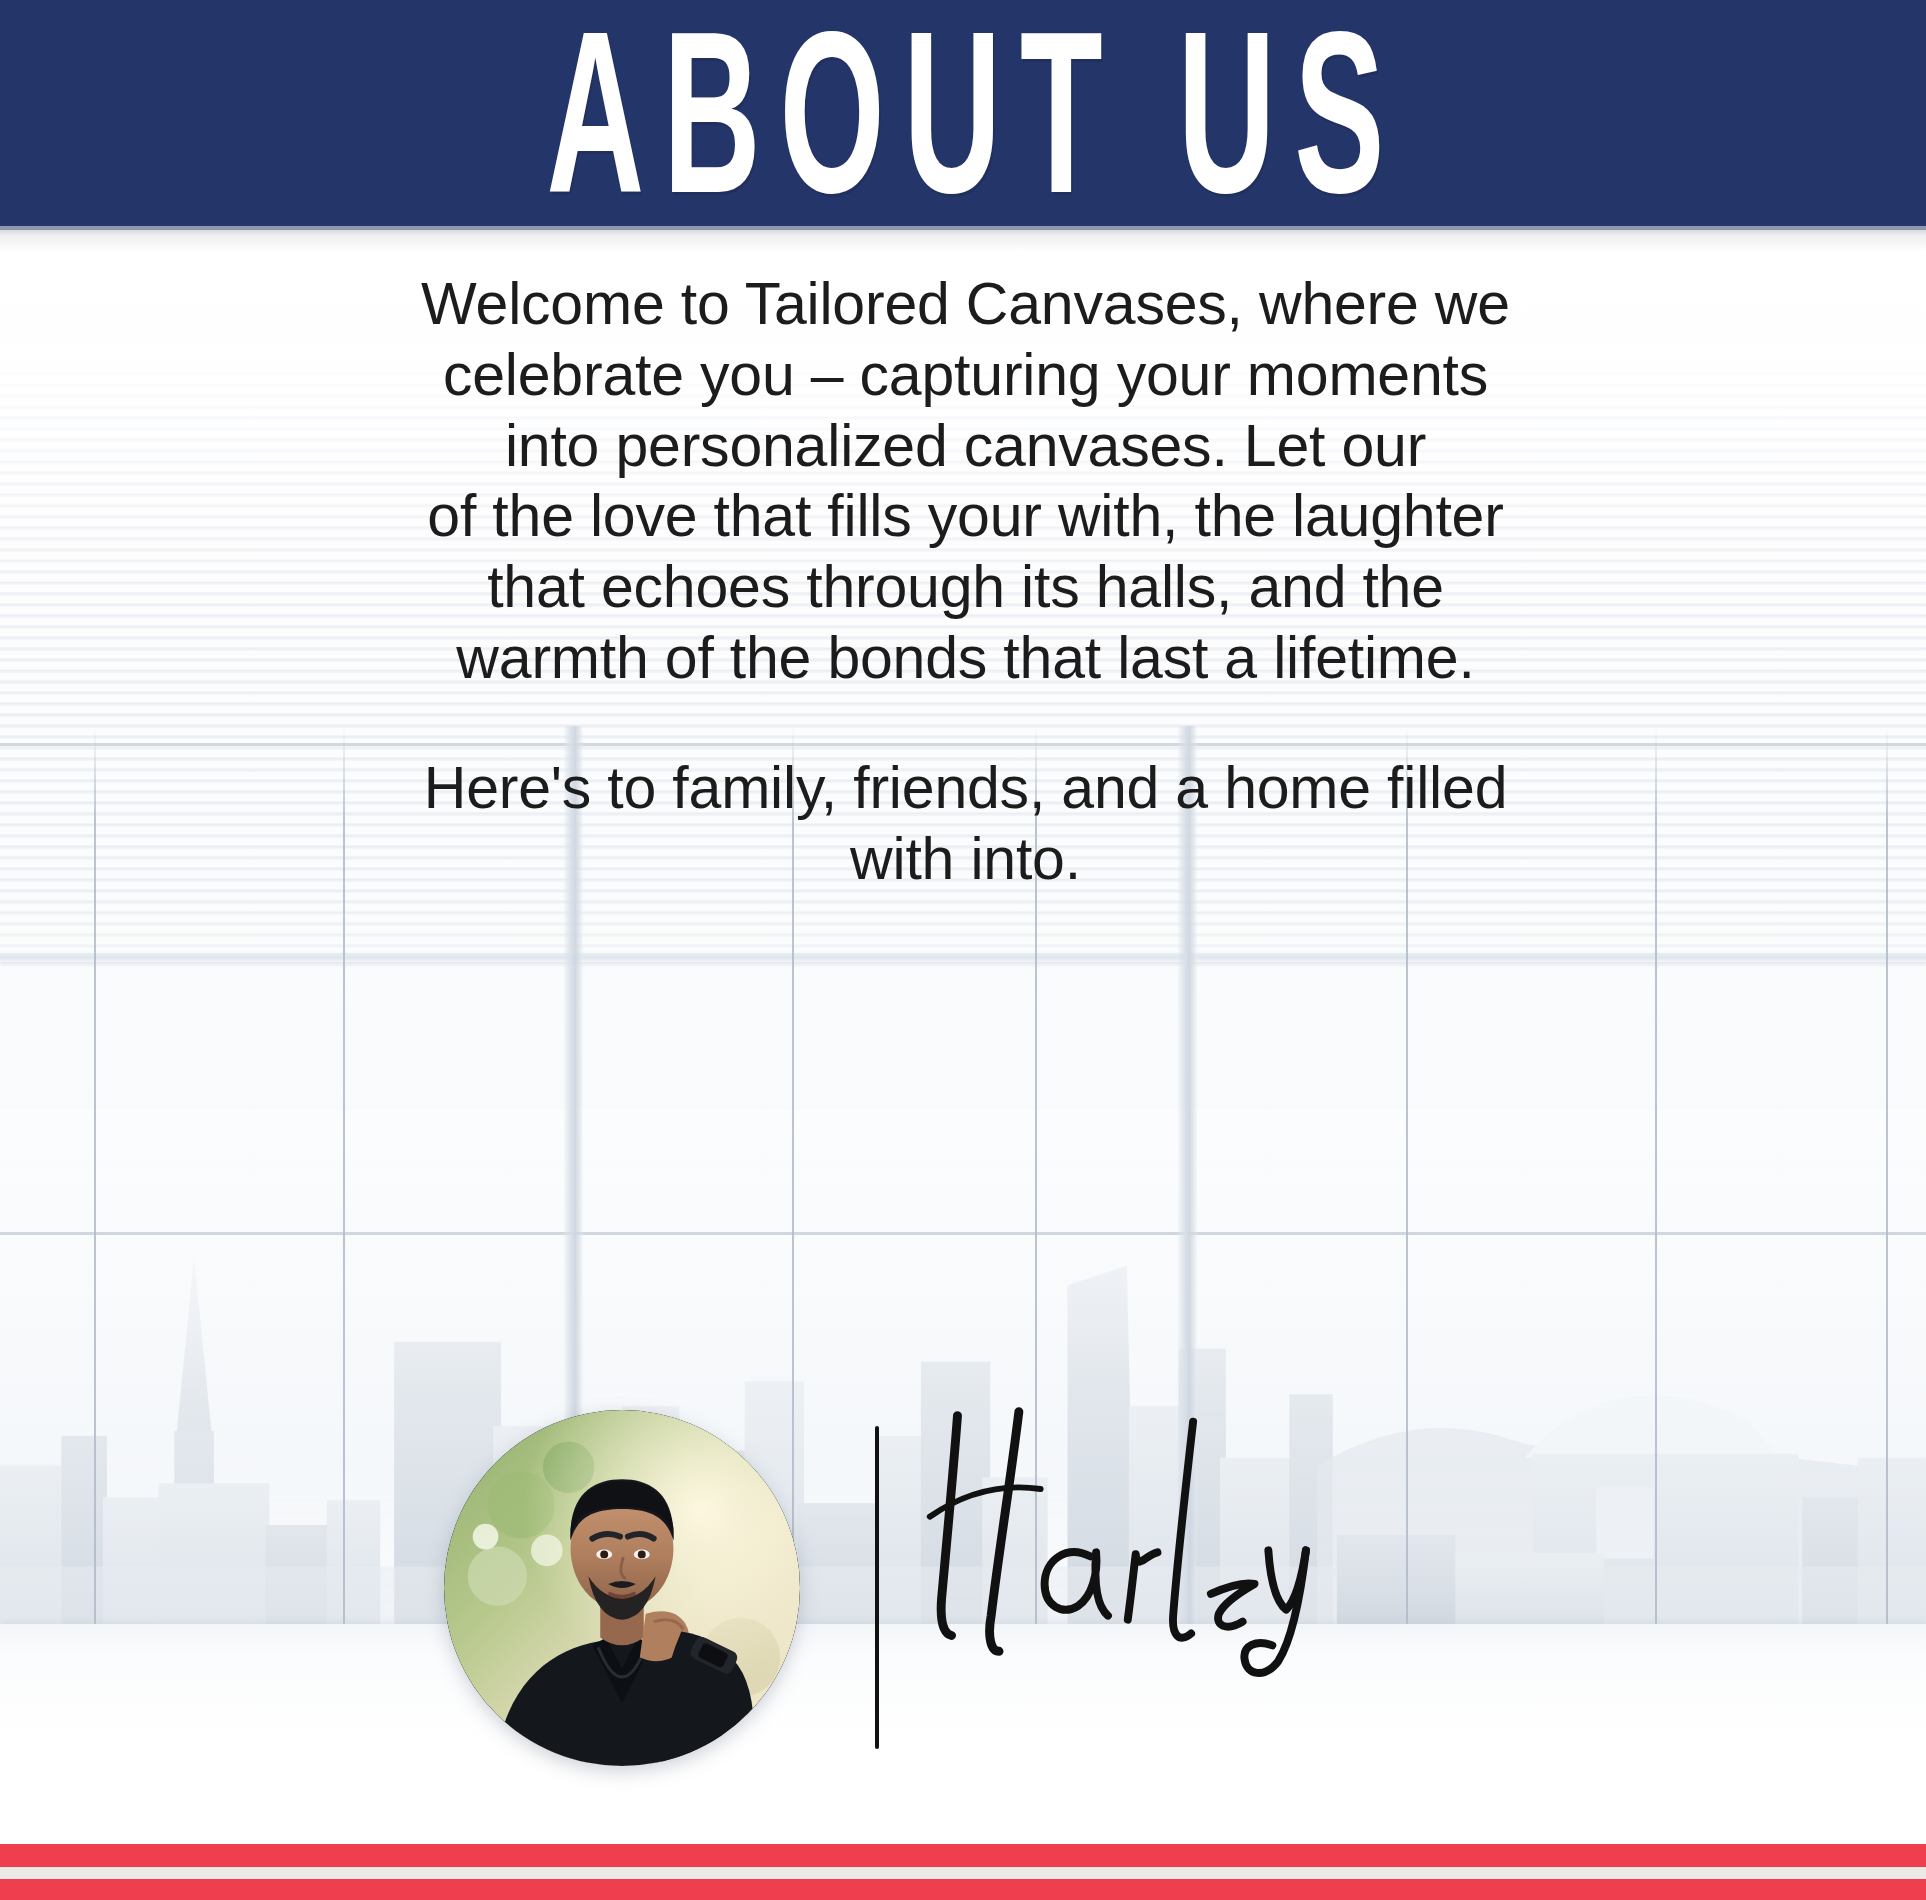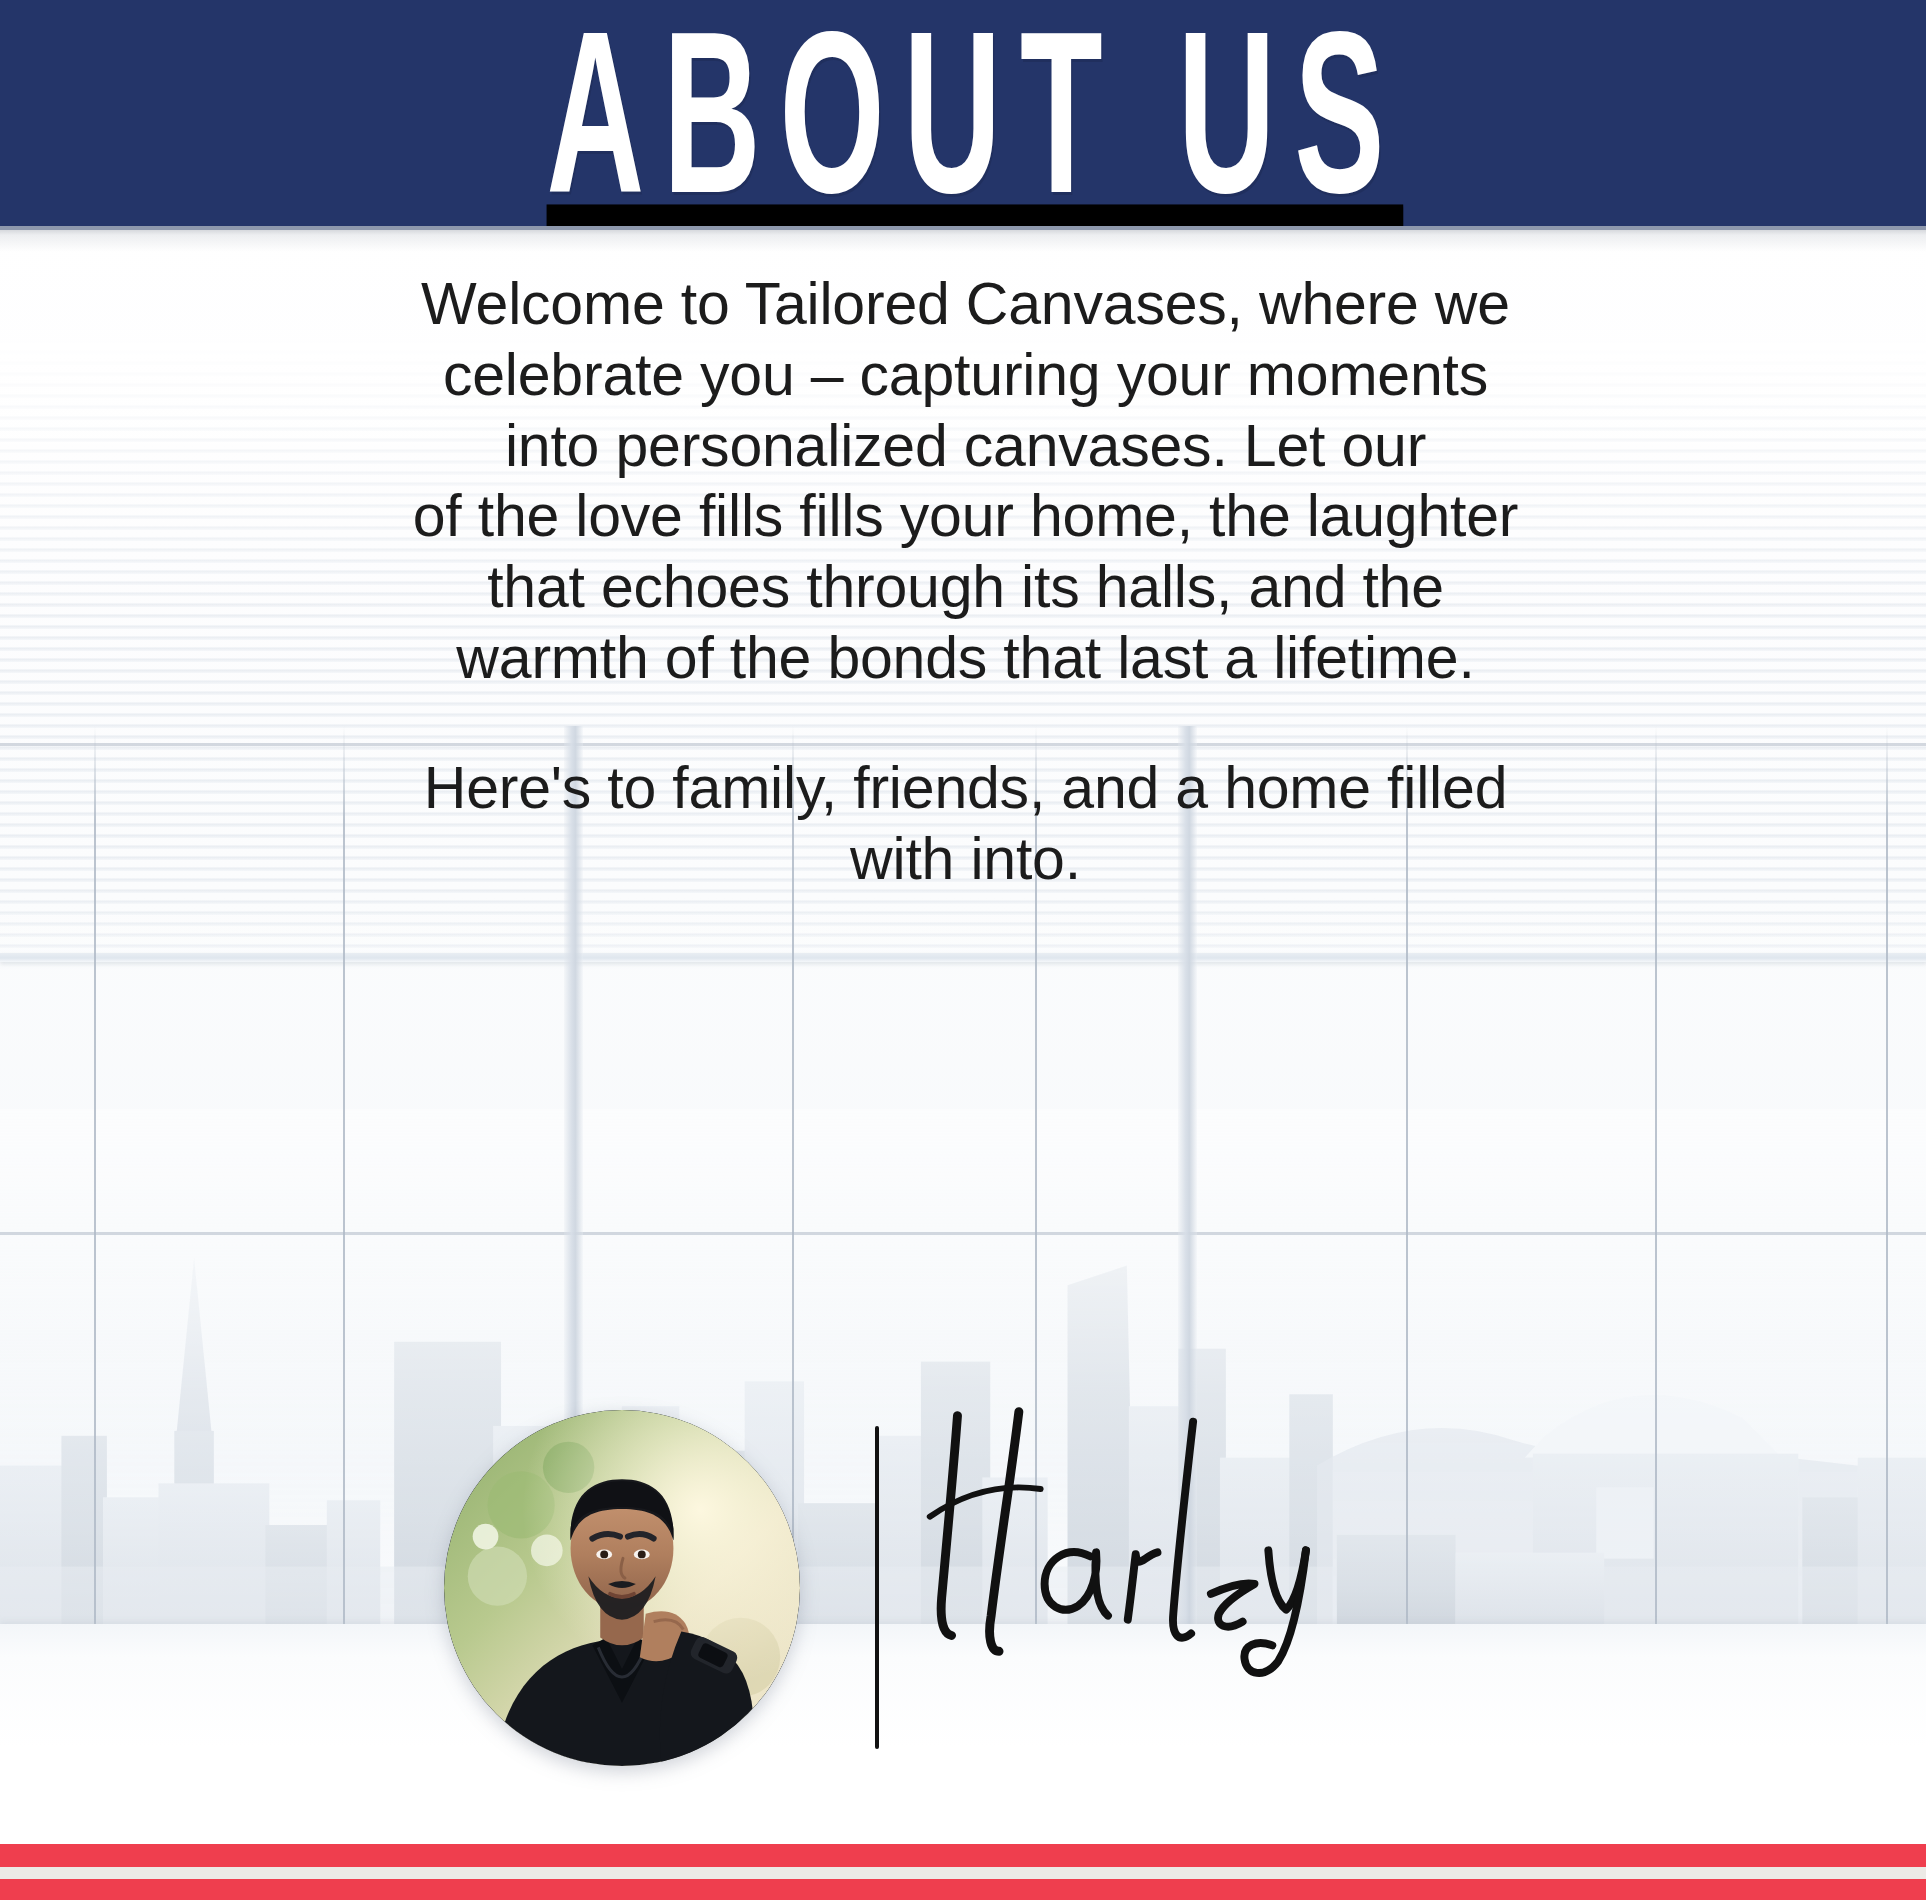--- a/index.html
+++ b/index.html
@@ -73,21 +73,20 @@
     background:linear-gradient(180deg,#f3f6f9 0%,#fbfcfd 12%,#ffffff 45%,#ffffff 100%);
     box-shadow:0 -2px 6px rgba(190,198,208,.35);
   }
 
   
   .header{
     position:absolute;left:0;top:0;width:1927px;height:226px;
     background:#243569;
     display:flex;align-items:center;justify-content:center;
     overflow:hidden;
-    text-decoration:underline;
   }
   .header-title{
     color:#ffffff;
     font-size:188px;
     font-weight:700;
     letter-spacing:26px;
     line-height:.96;
     transform:scaleX(.72) scaleY(1.22);
     transform-origin:center center;
     white-space:nowrap;
@@ -243,21 +242,21 @@
 
   <div class="header">
     <h1 class="header-title">ABOUT US</h1>
   </div>
   <div class="header-edge"></div>
 
   <div class="copy">
     <p>Welcome to Tailored Canvases, where we</p>
     <p>celebrate you – capturing your moments</p>
     <p>into personalized canvases. Let our</p>
-    <p>of the love fills fills your home, the laughter</p>
+    <p>of the love that fills your with, the laughter</p>
     <p>that echoes through its halls, and the</p>
     <p>warmth of the bonds that last a lifetime.</p>
     <div class="gap"></div>
     <p>Here's to family, friends, and a home filled</p>
     <p>with into.</p>
   </div>
 
   <div class="avatar">
     <svg viewBox="0 0 360 360" aria-hidden="true">
       <defs>

